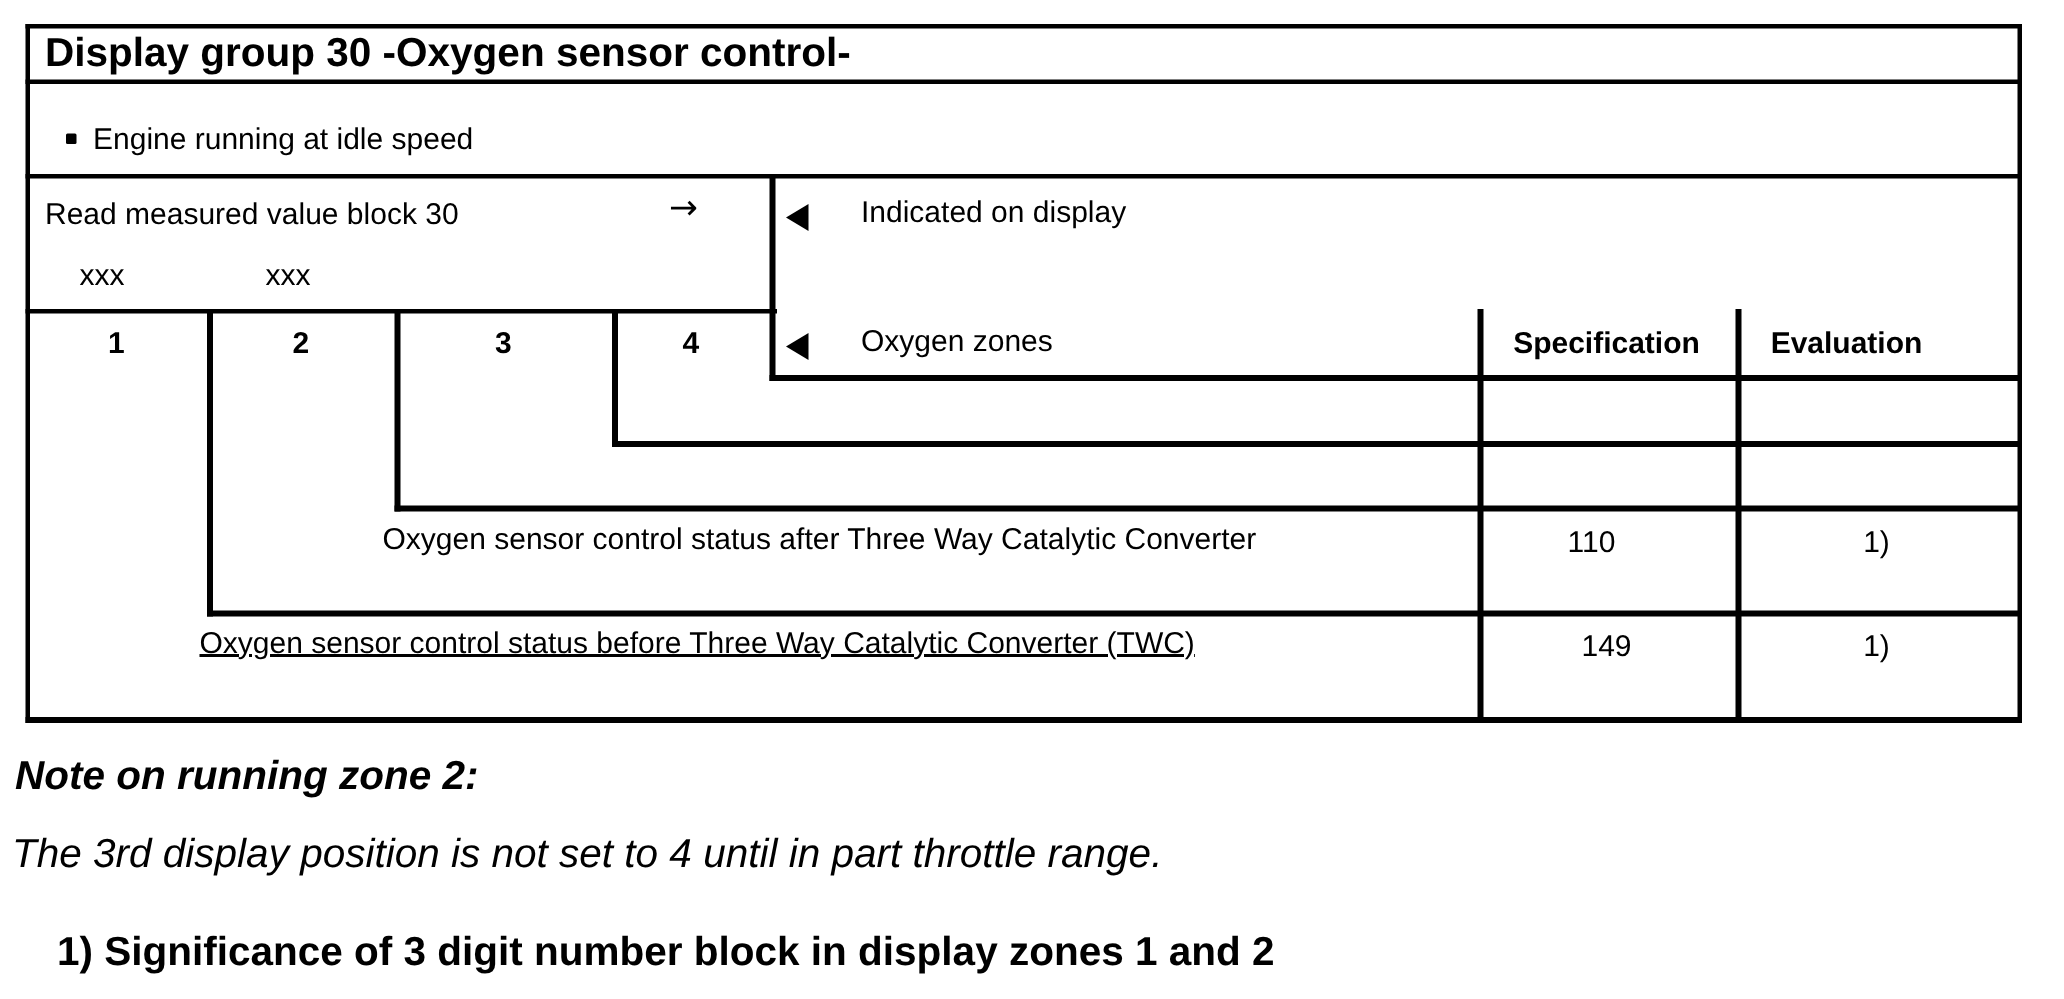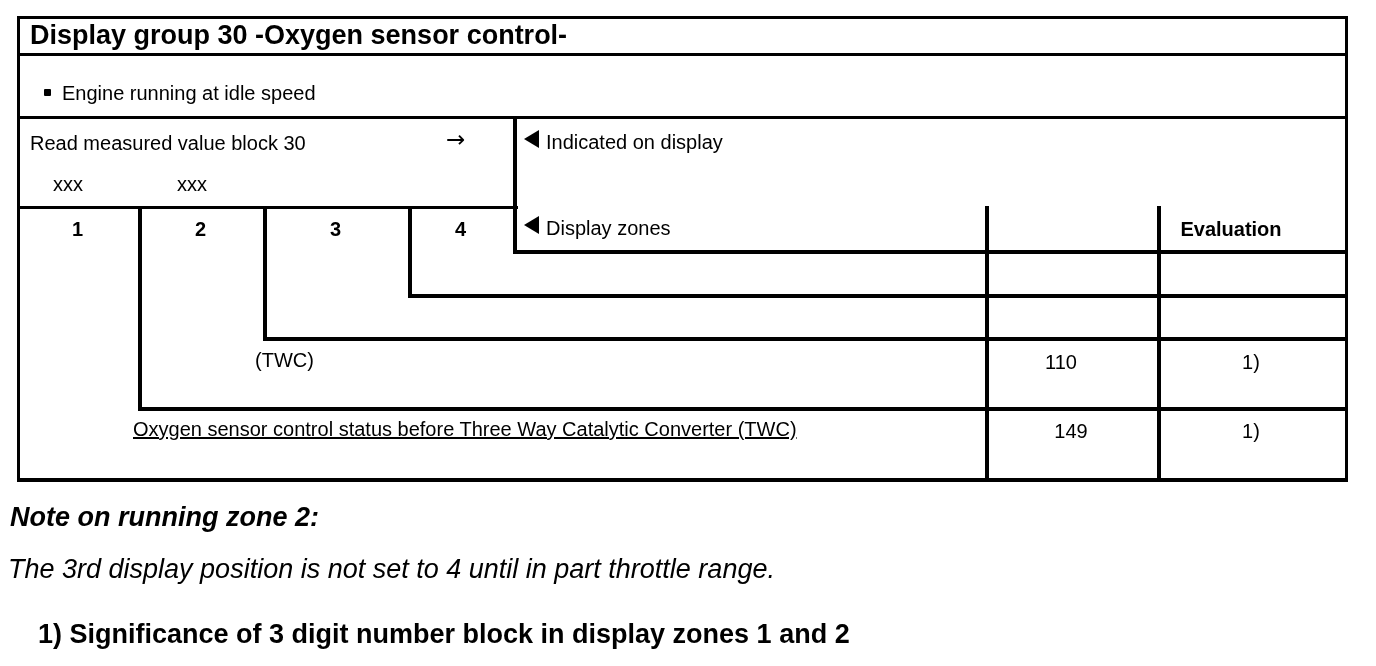--- a/index.html
+++ b/index.html
@@ -24,21 +24,21 @@
   .desc-line { display: block; }
   .tri {
     display: inline-block;
     width: 0; height: 0;
     border-top: 9px solid transparent;
     border-bottom: 9px solid transparent;
     border-right: 15px solid #000;
     margin-right: 7px;
     vertical-align: -3px;
   }
-  .legend-row { display: flex; align-items: flex-start; }
+  .legend-row { display: flex; align-items: flex-end; gap: 28px; }
   .bullet {
     position: absolute;
     width: 7px; height: 7px;
     background: #000;
     border-radius: 1px;
   }
   .arrow { font-family: "DejaVu Sans", sans-serif; font-size: 23px; }
   .italic { font-style: italic; }
 </style>
 </head>
@@ -80,27 +80,28 @@
     <span>Indicated on display</span>
   </div>
 
   <div class="t bold center" style="left:17px; top:217px; width:121px;">1</div>
   <div class="t bold center" style="left:138px; top:217px; width:125px;">2</div>
   <div class="t bold center" style="left:263px; top:217px; width:145px;">3</div>
   <div class="t bold center" style="left:408px; top:217px; width:105px;">4</div>
 
   <div class="t legend-row" style="left:524px; top:216px;">
     <span class="tri"></span>
-    <span>Display zones</span>
+    <span>Oxygen zones</span>
   </div>
 
+  <div class="t bold center" style="left:985px; top:217px; width:172px;">Specification</div>
   <div class="t bold center" style="left:1157px; top:217px; width:148px;">Evaluation</div>
 
   <div class="t wrap" style="left:255px; top:346px; width:725px; line-height:29px;">
-    <span class="desc-line">(TWC)</span>
+    <span class="desc-line">Oxygen sensor control status after Three Way Catalytic Converter</span>
   </div>
   <div class="t center" style="left:985px; top:350px; width:152px;">110</div>
   <div class="t center" style="left:1157px; top:350px; width:188px;">1)</div>
 
   <div class="t" style="left:133px; top:417px;text-decoration:underline;">Oxygen sensor control status before Three Way Catalytic Converter (TWC)</div>
   <div class="t center" style="left:985px; top:419px; width:172px;">149</div>
   <div class="t center" style="left:1157px; top:419px; width:188px;">1)</div>
 
   <div class="t bold italic title" style="left:10px; top:505px;">Note on running zone 2:</div>
   <div class="t italic title" style="left:8px; top:557px;">The 3rd display position is not set to 4 until in part throttle range.</div>

